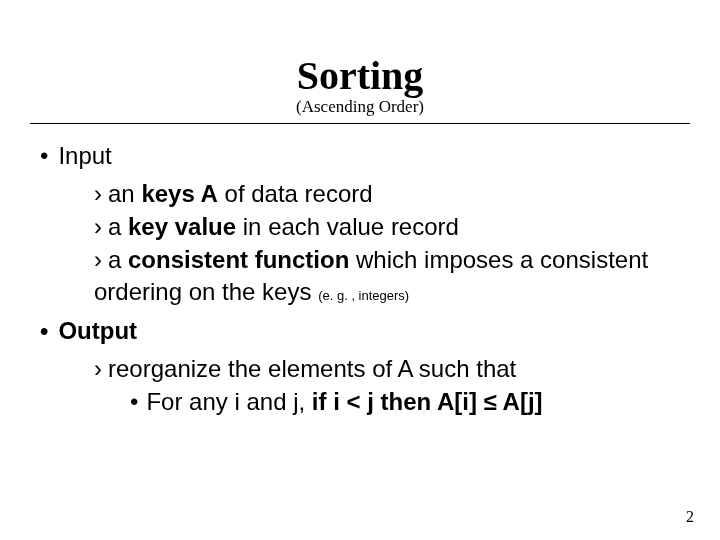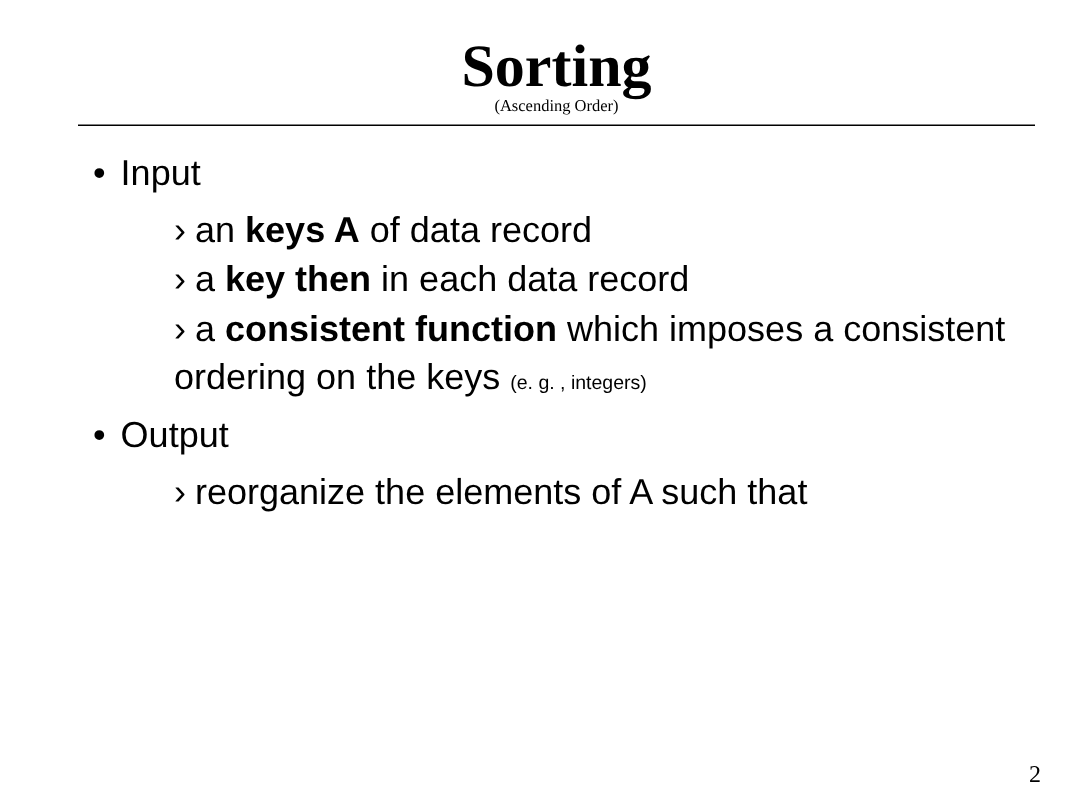--- a/index.html
+++ b/index.html
@@ -6,34 +6,33 @@
   body {
     width: 720px;
     height: 540px;
     background: #fff;
     font-family: Arial, Helvetica, sans-serif;
     color: #000;
     position: relative;
     overflow: hidden;
   }
   .slide {
-    padding: 20px 30px 20px 30px;
-    margin-left: 22px;
+    padding: 52px 30px 20px 30px;
   }
   .title-area {
     text-align: center;
     margin-bottom: 6px;
   }
   .title {
     font-size: 40px;
     font-weight: bold;
     font-family: "Times New Roman", Times, serif;
   }
   .subtitle {
-    font-size: 11px;
+    font-size: 17px;
     font-family: "Times New Roman", Times, serif;
     margin-top: -2px;
   }
   .divider {
     border: none;
     border-bottom: 1.5px solid #000;
     margin: 4px 0 18px 0;
   }
   .bullet-l1 {
     font-size: 24px;
@@ -54,20 +53,21 @@
     line-height: 1.3;
   }
   .bullet-l3 .dot { margin-right: 8px; }
   .note-small {
     font-size: 13px;
     text-align: right;
   }
   .section-gap {
     margin-top: 10px;
     margin-bottom: 8px;
+    font-weight: bold;
   }
   .page-num {
     position: absolute;
     right: 26px;
     bottom: 14px;
     font-size: 16px;
     font-family: "Times New Roman", Times, serif;
   }
 </style>
 </head>
@@ -84,31 +84,34 @@
 
   <div class="bullet-l1">
     <span class="dot">•</span><span>Input</span>
   </div>
 
   <div class="bullet-l2">
     <span class="marker">›</span><span>an </span><strong>keys A</strong><span> of data record</span>
   </div>
 
   <div class="bullet-l2">
-    <span class="marker">›</span><span>a </span><strong>key then</strong><span> in each data record</span>
+    <span class="marker">›</span><span>a </span><strong>key value</strong><span> in each value record</span>
   </div>
 
   <div class="bullet-l2">
     <span class="marker">›</span><span>a </span><strong>consistent function</strong><span> which imposes a consistent ordering on the keys </span><span class="note-small">(e. g. , integers)</span>
   </div>
 
   <div class="bullet-l1 section-gap">
     <span class="dot">•</span><span>Output</span>
   </div>
 
   <div class="bullet-l2">
     <span class="marker">›</span><span>reorganize the elements of A such that</span>
   </div>
 
+  <div class="bullet-l3">
+    <span class="dot">•</span><span>For any i and j, </span><strong>if i &lt; j then A[i] ≤ A[j]</strong>
+  </div>
 
 </div>
 
 <div class="page-num">2</div>
 
 </body></html>

